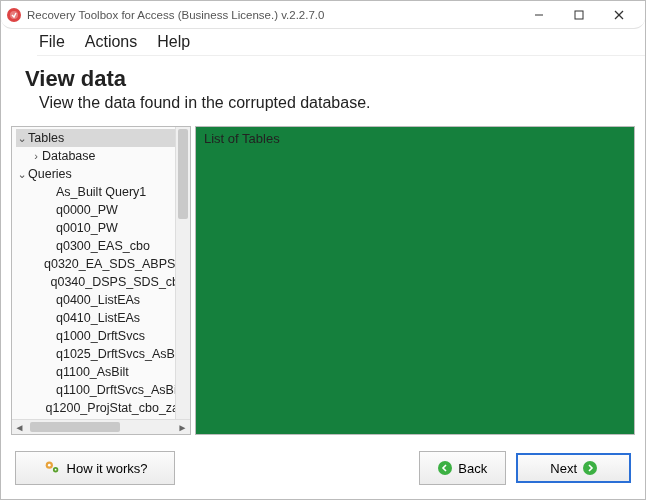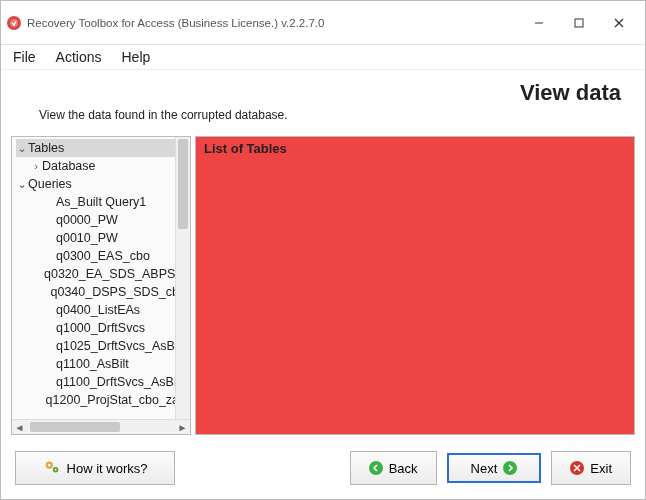--- a/index.html
+++ b/index.html
@@ -1,48 +1,48 @@
 <!DOCTYPE html>
 <html><head>
 <meta charset="utf-8">
 <style>
   * { box-sizing: border-box; }
   body { margin: 0; font-family: "Segoe UI", Tahoma, sans-serif; font-size: 12px; background: #fff; color: #222; }
   .window { width: 646px; height: 500px; border: 1px solid #bbb; display: flex; flex-direction: column; background: #fff; }
-  .titlebar { display: flex; align-items: center; height: 44px; padding: 0 6px; border-bottom: 1px solid #e3e3e3; }
+  .titlebar { display: flex; align-items: center; height: 28px; padding: 0 6px; border-bottom: 1px solid #e3e3e3; border-radius: 11px; }
   .titlebar .app-icon { width: 14px; height: 14px; border-radius: 50%; background: #d44; margin-right: 6px; display: flex; align-items: center; justify-content: center; }
   .titlebar .app-icon svg { width: 10px; height: 10px; }
   .titlebar .title-text { flex: 1; color: #555; font-size: 11.5px; }
   .win-btns { display: flex; }
   .win-btn { width: 40px; height: 26px; display: flex; align-items: center; justify-content: center; color: #444; }
-  .menubar { display: flex; gap: 16px; padding: 2px 10px; font-size: 14px; color: #222; border-bottom: 1px solid #eee; }
+  .menubar { display: flex; gap: 16px; padding: 2px 0; font-size: 16px; color: #222; border-bottom: 1px solid #eee; margin-left: 36px; }
   .menubar span { padding: 2px 2px; }
   .header-area { padding: 10px 24px 4px 24px; }
-  .view-title { font-size: 22px; font-weight: 600; margin: 0 0 2px 0; text-align: right; }
-  .view-sub { font-size: 12px; color: #222; margin: 0 0 10px 14px; }
+  .view-title { font-size: 22px; font-weight: 600; margin: 0 0 2px 0; }
+  .view-sub { font-size: 16px; color: #222; margin: 0 0 10px 14px; }
   .content { flex: 1; display: flex; padding: 0 10px 6px 10px; min-height: 0; }
   .tree-pane { width: 180px; border: 1px solid #bbb; background: #fafafa; position: relative; display: flex; flex-direction: column; }
   .tree-scroll { flex: 1; overflow: hidden; position: relative; }
   .tree { font-size: 12.5px; line-height: 18px; padding: 2px 0 2px 4px; }
   .tree-row { display: flex; align-items: center; white-space: nowrap; padding-right: 4px; }
   .tree-row.sel { background: #d8d8d8; }
   .expander { width: 12px; display: inline-flex; justify-content: center; color: #555; font-size: 11px; }
   .indent1 { padding-left: 14px; }
   .indent2 { padding-left: 28px; align-items: flex-end; }
   .vscroll { position: absolute; right: 0; top: 0; bottom: 0; width: 15px; background: #f0f0f0; border-left: 1px solid #ddd; }
   .vthumb { position: absolute; left: 2px; right: 2px; top: 2px; height: 90px; background: #c9c9c9; border-radius: 2px; }
   .hscroll { height: 15px; background: #f0f0f0; border-top: 1px solid #ddd; display:flex; align-items:center; position:relative;}
   .hthumb { position:absolute; top:2px; bottom:2px; left:18px; width:90px; background:#c9c9c9; border-radius:2px;}
   .harrow { width:15px; text-align:center; color:#666; font-size:10px; position:absolute;}
   .harrow.l{left:0;} .harrow.r{right:0;}
-  .list-pane { flex: 1; margin-left: 4px; border: 1px solid #bbb; background: #ef4444; padding: 4px 8px; font-size: 13px; color: #222; font-weight: bold; }
+  .list-pane { flex: 1; margin-left: 4px; border: 1px solid #bbb; background: #15803d; padding: 4px 8px; font-size: 13px; color: #222; }
   .footer { display: flex; align-items: center; padding: 10px 14px 14px 14px; gap: 10px; }
   .btn { height: 30px; background: linear-gradient(#fcfcfc,#ececec); border: 1px solid #b5b5b5; display: inline-flex; align-items: center; justify-content: center; gap: 6px; font-size: 13px; padding: 16px 18px; cursor: pointer; }
   .btn.how { width: 160px; justify-content: center; }
-  .btn.primary { border: 2px solid #2a6fd6; padding: 0 22px; }
+  .btn.primary { border: 2px solid #2a6fd6; padding: 0 32px; }
   .spacer { flex: 1; }
   .icon-circle { width: 14px; height: 14px; border-radius: 50%; display:inline-flex; align-items:center; justify-content:center; }
   .ic-back { background:#3cb043; }
   .ic-next { background:#3cb043; }
   .ic-exit { background:#d1332e; }
   .icon-circle svg { width:8px; height:8px; }
   .gears svg { width:18px; height:18px; }
 </style>
 </head>
 <body>
@@ -127,20 +127,24 @@
             <div class="tree-row indent2">
               <span class="expander"></span>
               <span>q0340_DSPS_SDS_cbo</span>
             </div>
             <div class="tree-row indent2">
               <span class="expander"></span>
               <span>q0400_ListEAs</span>
             </div>
             <div class="tree-row indent2">
               <span class="expander"></span>
+              <span>q0410_ListEAs</span>
+            </div>
+            <div class="tree-row indent2">
+              <span class="expander"></span>
               <span>q1000_DrftSvcs</span>
             </div>
             <div class="tree-row indent2">
               <span class="expander"></span>
               <span>q1025_DrftSvcs_AsBilt</span>
             </div>
             <div class="tree-row indent2">
               <span class="expander"></span>
               <span>q1100_AsBilt</span>
             </div>
@@ -194,23 +198,15 @@
       <span>Back</span>
     </button>
     <button class="btn primary">
       <span>Next</span>
       <span class="icon-circle ic-next">
           <svg viewBox="0 0 8 8">
             <path d="M3 1 L6 4 L3 7" stroke="#fff" stroke-width="1.6" fill="none"></path>
           </svg>
         </span>
     </button>
-    <button class="btn">
-      <span class="icon-circle ic-exit">
-          <svg viewBox="0 0 8 8">
-            <path d="M1 1 L7 7 M7 1 L1 7" stroke="#fff" stroke-width="1.6"></path>
-          </svg>
-        </span>
-      <span>Exit</span>
-    </button>
   </div>
 
 </div>
 
 </body></html>

